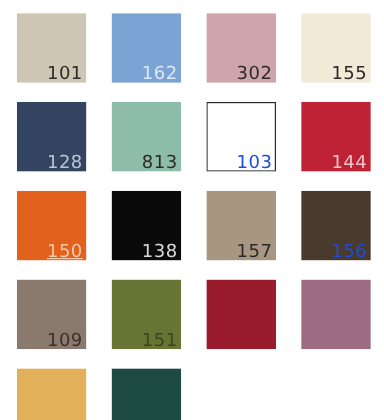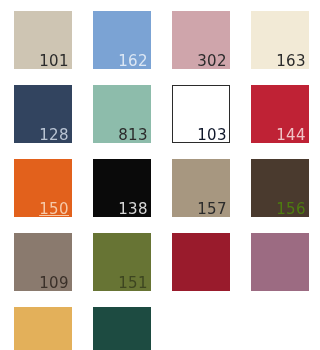--- a/index.html
+++ b/index.html
@@ -91,53 +91,53 @@
     <div class="swatch">
       <div class="chip" style="background: rgb(123, 163, 212);"></div>
       <span class="code" style="color: rgb(220, 231, 244);">162</span>
     </div>
     <div class="swatch">
       <div class="chip" style="background: rgb(207, 165, 171);"></div>
       <span class="code" style="color: rgb(43, 43, 43);">302</span>
     </div>
     <div class="swatch">
       <div class="chip" style="background: rgb(242, 234, 214);"></div>
-      <span class="code" style="color: rgb(43, 43, 43);">163</span>
+      <span class="code" style="color: rgb(43, 43, 43);">155</span>
     </div>
     <div class="swatch">
       <div class="chip" style="background: rgb(50, 68, 95);"></div>
       <span class="code" style="color: rgb(185, 196, 211);">128</span>
     </div>
     <div class="swatch">
       <div class="chip" style="background: rgb(141, 188, 171);"></div>
       <span class="code" style="color: rgb(43, 43, 43);">813</span>
     </div>
     <div class="swatch bordered">
       <div class="chip" style="background: rgb(255, 255, 255);"></div>
-      <span class="code" style="color: #0f172a; margin-left: 19px;">103</span>
+      <span class="code" style="color: #1d4ed8; margin-left: 19px;">103</span>
     </div>
     <div class="swatch">
       <div class="chip" style="background: rgb(191, 34, 53);"></div>
       <span class="code" style="color: rgb(240, 195, 198);">144</span>
     </div>
     <div class="swatch">
       <div class="chip" style="background: rgb(226, 97, 28);"></div>
       <span class="code" style="color: rgb(246, 201, 168); text-decoration: underline;">150</span>
     </div>
     <div class="swatch">
       <div class="chip" style="background: rgb(10, 10, 10);"></div>
       <span class="code" style="color: rgb(216, 216, 216);">138</span>
     </div>
     <div class="swatch">
       <div class="chip" style="background: rgb(167, 151, 128);"></div>
       <span class="code" style="color: rgb(43, 43, 43);">157</span>
     </div>
     <div class="swatch">
       <div class="chip" style="background: rgb(74, 58, 46);"></div>
-      <span class="code" style="color: #4d7c0f;">156</span>
+      <span class="code" style="color: #1d4ed8;">156</span>
     </div>
     <div class="swatch">
       <div class="chip" style="background: rgb(138, 122, 110);"></div>
       <span class="code" style="color: rgb(58, 48, 41);">109</span>
     </div>
     <div class="swatch">
       <div class="chip" style="background: rgb(103, 116, 52);"></div>
       <span class="code" style="color: rgb(61, 69, 32);">151</span>
     </div>
     <div class="swatch">

